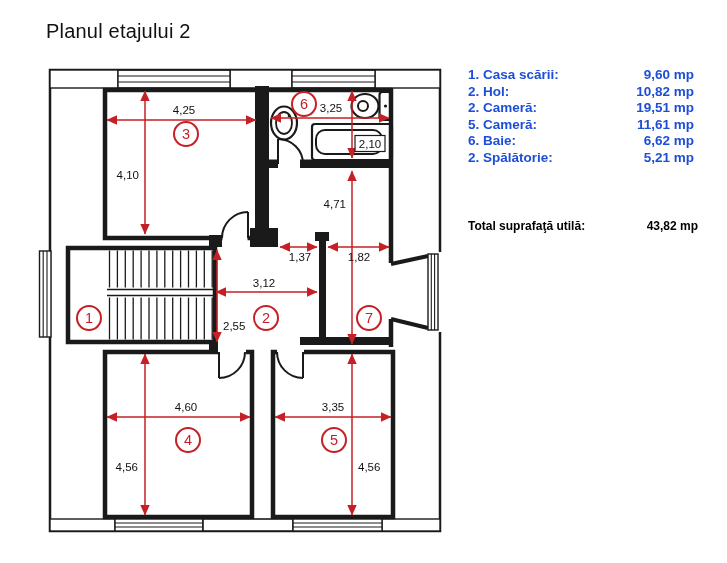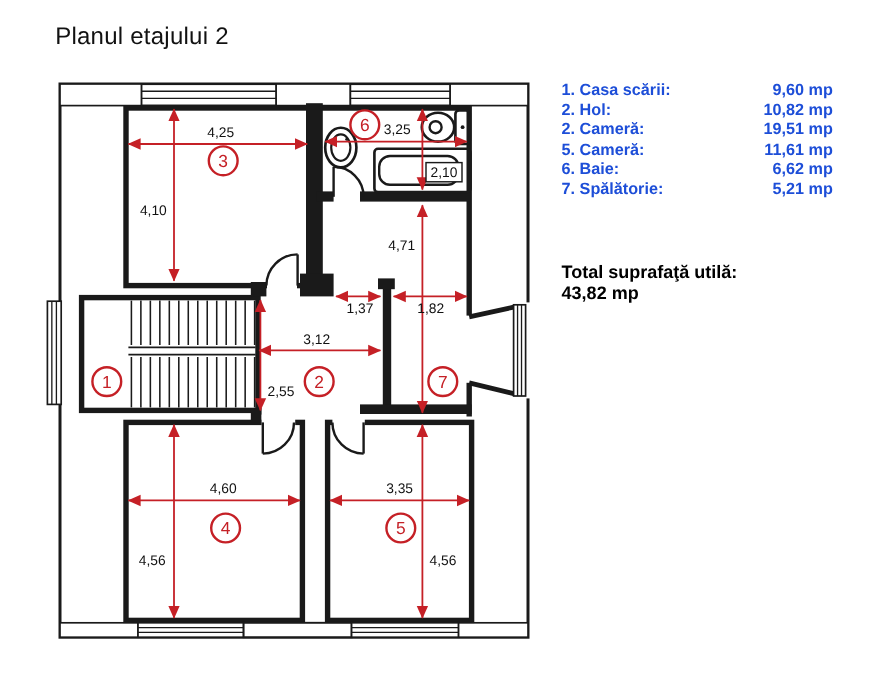--- a/index.html
+++ b/index.html
@@ -1,25 +1,25 @@
 <!DOCTYPE html>
 <html><head>
 <meta charset="utf-8">
 <style>
   html,body{margin:0;padding:0;background:#fff;}
   .canvas{position:relative;width:727px;height:563px;background:#ffffff;
-          font-family:"Liberation Sans",sans-serif;overflow:hidden;}
+          font-family:"Liberation Sans",sans-serif;overflow:hidden;text-align:right;}
   .plan-svg{position:absolute;left:0;top:0;width:727px;height:563px;}
   .page-title{position:absolute;left:46px;top:20px;font-size:20px;color:#111;
               font-weight:400;letter-spacing:.2px;}
   .legend{position:absolute;left:468px;top:67px;width:226px;color:#1d4ed8;}
   .legend-row{display:flex;justify-content:space-between;
               font-size:13.5px;font-weight:bold;line-height:16.6px;white-space:nowrap;}
   .legend-total{position:absolute;left:468px;top:219px;width:230px;display:flex;
-                justify-content:space-between;font-size:15px;font-weight:bold;white-space:nowrap;flex-direction:column;}
+                justify-content:space-between;font-size:12px;font-weight:bold;white-space:nowrap;}
   text{font-family:"Liberation Sans",sans-serif;}
   .dimtxt{font-size:11.5px;fill:#111;}
   .roomnum{font-size:14.5px;fill:#c52026;}
 </style>
 </head>
 <body>
 
 <div class="canvas">
 
   <div class="page-title">Planul etajului 2</div>
@@ -263,21 +263,21 @@
     </div>
     <div class="legend-row">
       <span>5. Cameră:</span>
       <span>11,61 mp</span>
     </div>
     <div class="legend-row">
       <span>6. Baie:</span>
       <span>6,62 mp</span>
     </div>
     <div class="legend-row">
-      <span>7. Spălătorie:</span>
+      <span>2. Spălătorie:</span>
       <span>5,21 mp</span>
     </div>
   </div>
 
   <div class="legend-total">
     <span>Total suprafaţă utilă:</span>
     <span>43,82 mp</span>
   </div>
 
 </div>

